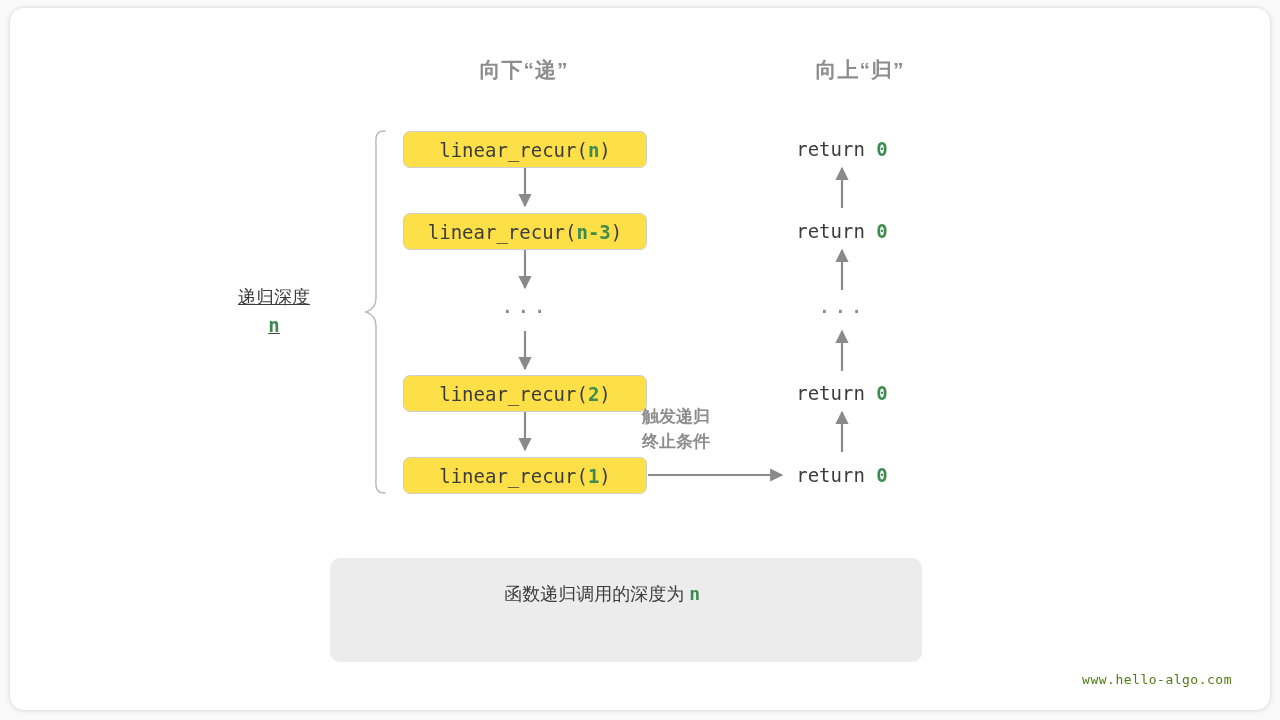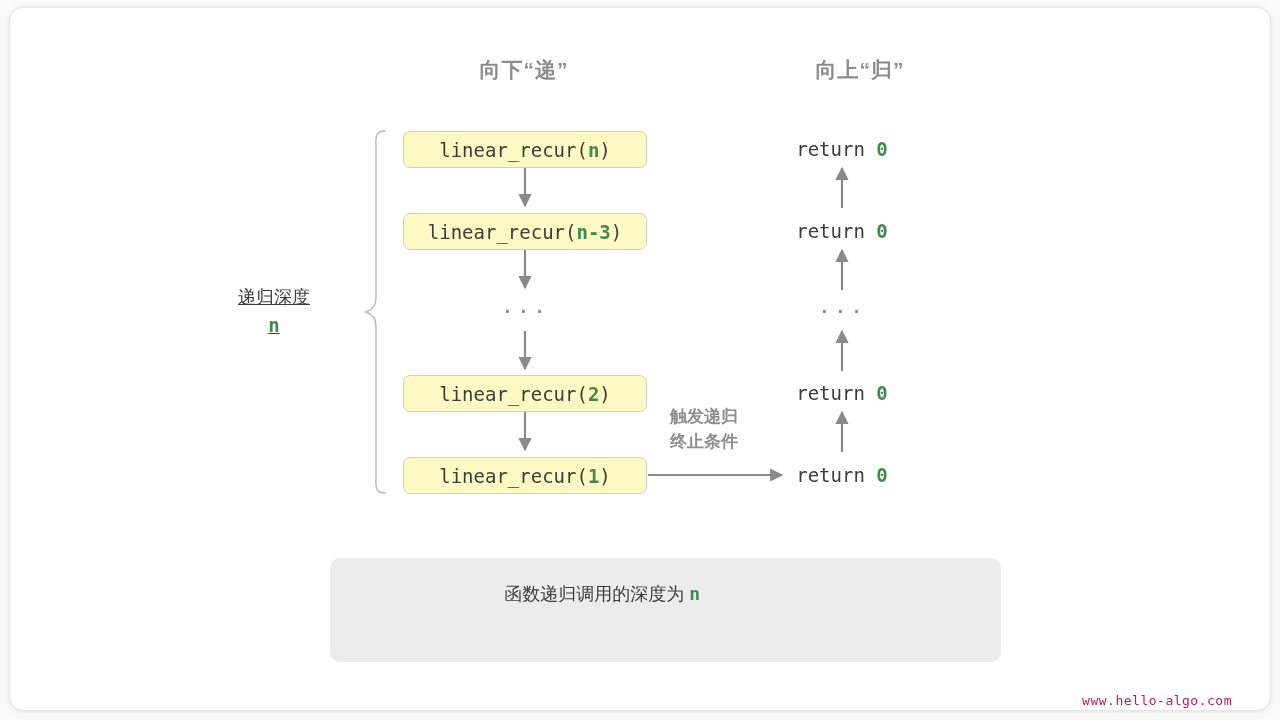--- a/index.html
+++ b/index.html
@@ -43,21 +43,21 @@
   #header-down { left: 524px; top: 56px; }
   #header-up   { left: 840px; top: 56px; padding-left: 40px; }
 
   
   .call-box {
     position: absolute;
     left: 403px;
     width: 244px;
     height: 37px;
     box-sizing: border-box;
-    background: #fef9c3;
+    background: #fde047;
     border: 1px solid #cfcfcf;
     border-radius: 7px;
     display: flex;
     align-items: center;
     justify-content: center;
     font-family: "DejaVu Sans Mono", "Liberation Mono", monospace;
     font-size: 19px;
     color: #3c3c3c;
     white-space: nowrap;
   }
@@ -97,37 +97,37 @@
     color: #3c3c3c;
     line-height: 28px;
     white-space: nowrap;
     text-decoration: underline;
   }
   #depth-label .depth-n { color: #3e8b4f; font-weight: bold; font-size: 19px;
     font-family: "DejaVu Sans Mono","Liberation Mono", monospace; }
 
   #terminate-label {
     position: absolute;
-    left: 704px;
+    left: 676px;
     top: 404px;
     transform: translateX(-50%);
     text-align: center;
     font-size: 17px;
     font-weight: bold;
     color: #8d8d8d;
     line-height: 25px;
     white-space: nowrap;
   }
 
   
   #summary-panel {
     position: absolute;
     left: 330px;
     top: 558px;
-    width: 671px;
+    width: 592px;
     height: 104px;
     box-sizing: border-box;
     background: #ececec;
     border-radius: 10px;
   }
   #summary-left {
     position: absolute;
     left: 30px;
     top: 20px;
     width: 340px;
@@ -165,24 +165,24 @@
     display: block;
     font-size: 19px;
     font-weight: bold;
     color: #1e81ce;
   }
 
   
   #watermark {
     position: absolute;
     right: 48px;
-    bottom: 12px;
+    bottom: 33px;
     font-family: "DejaVu Sans Mono", "Liberation Mono", monospace;
     font-size: 13px;
-    color: #be185d;
+    color: #4d7c0f;
     letter-spacing: 0.5px;
     white-space: nowrap;
     margin-top: 20px;
   }
 
   svg.overlay {
     position: absolute;
     left: 0;
     top: 0;
     width: 1280px;

